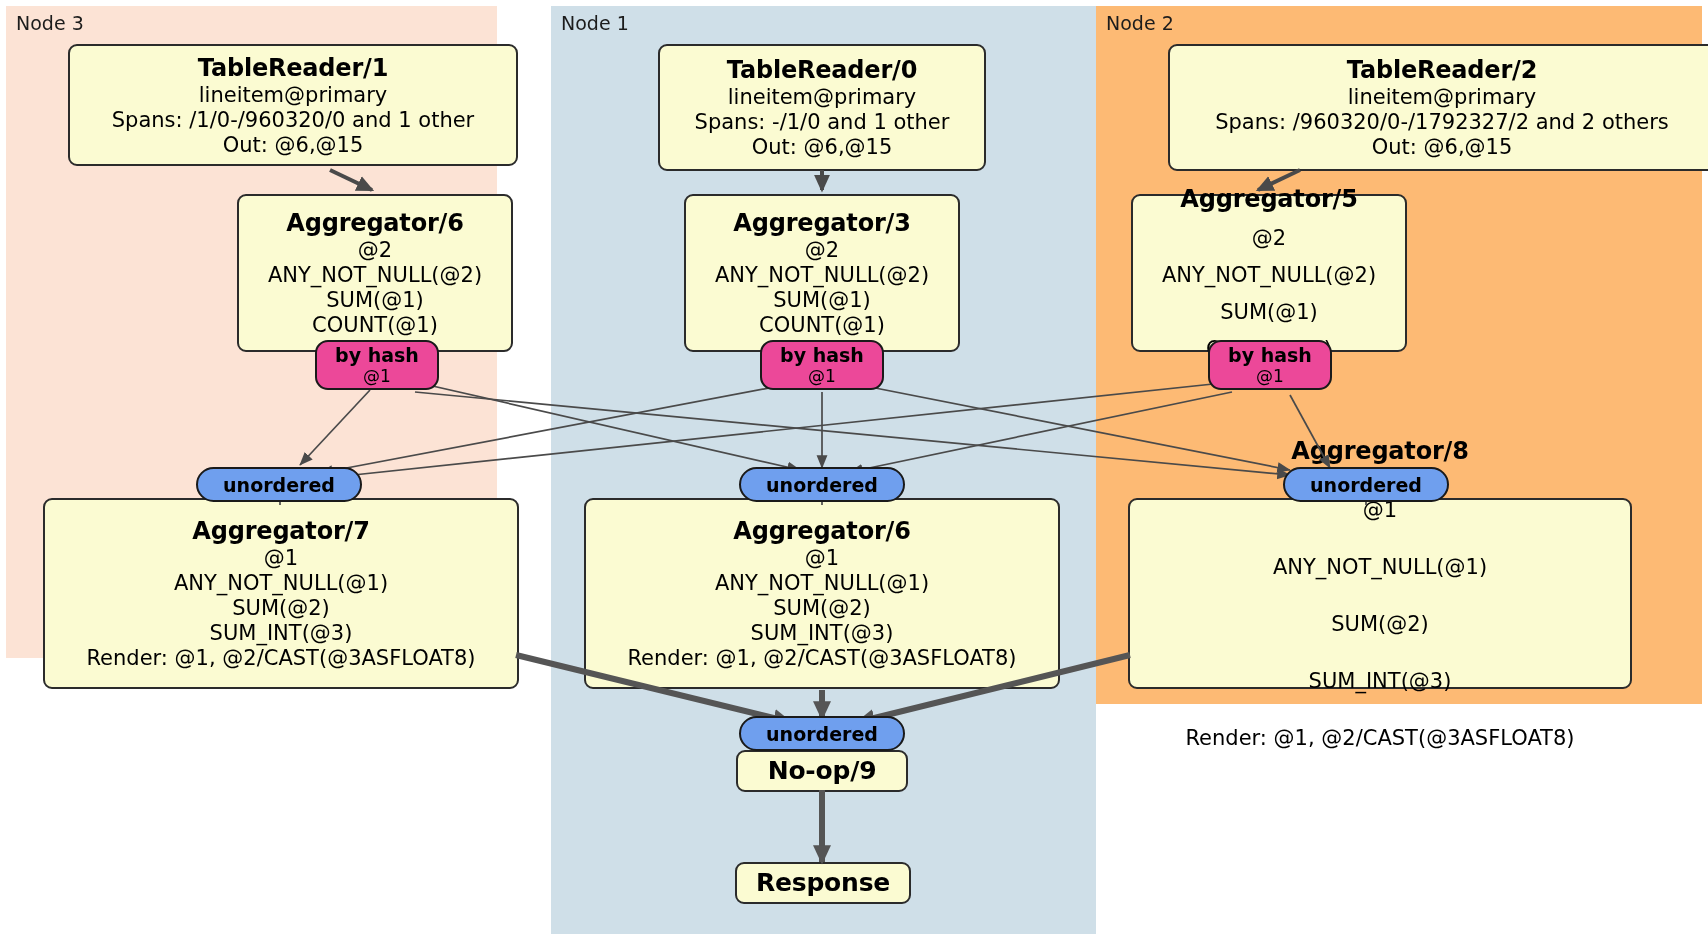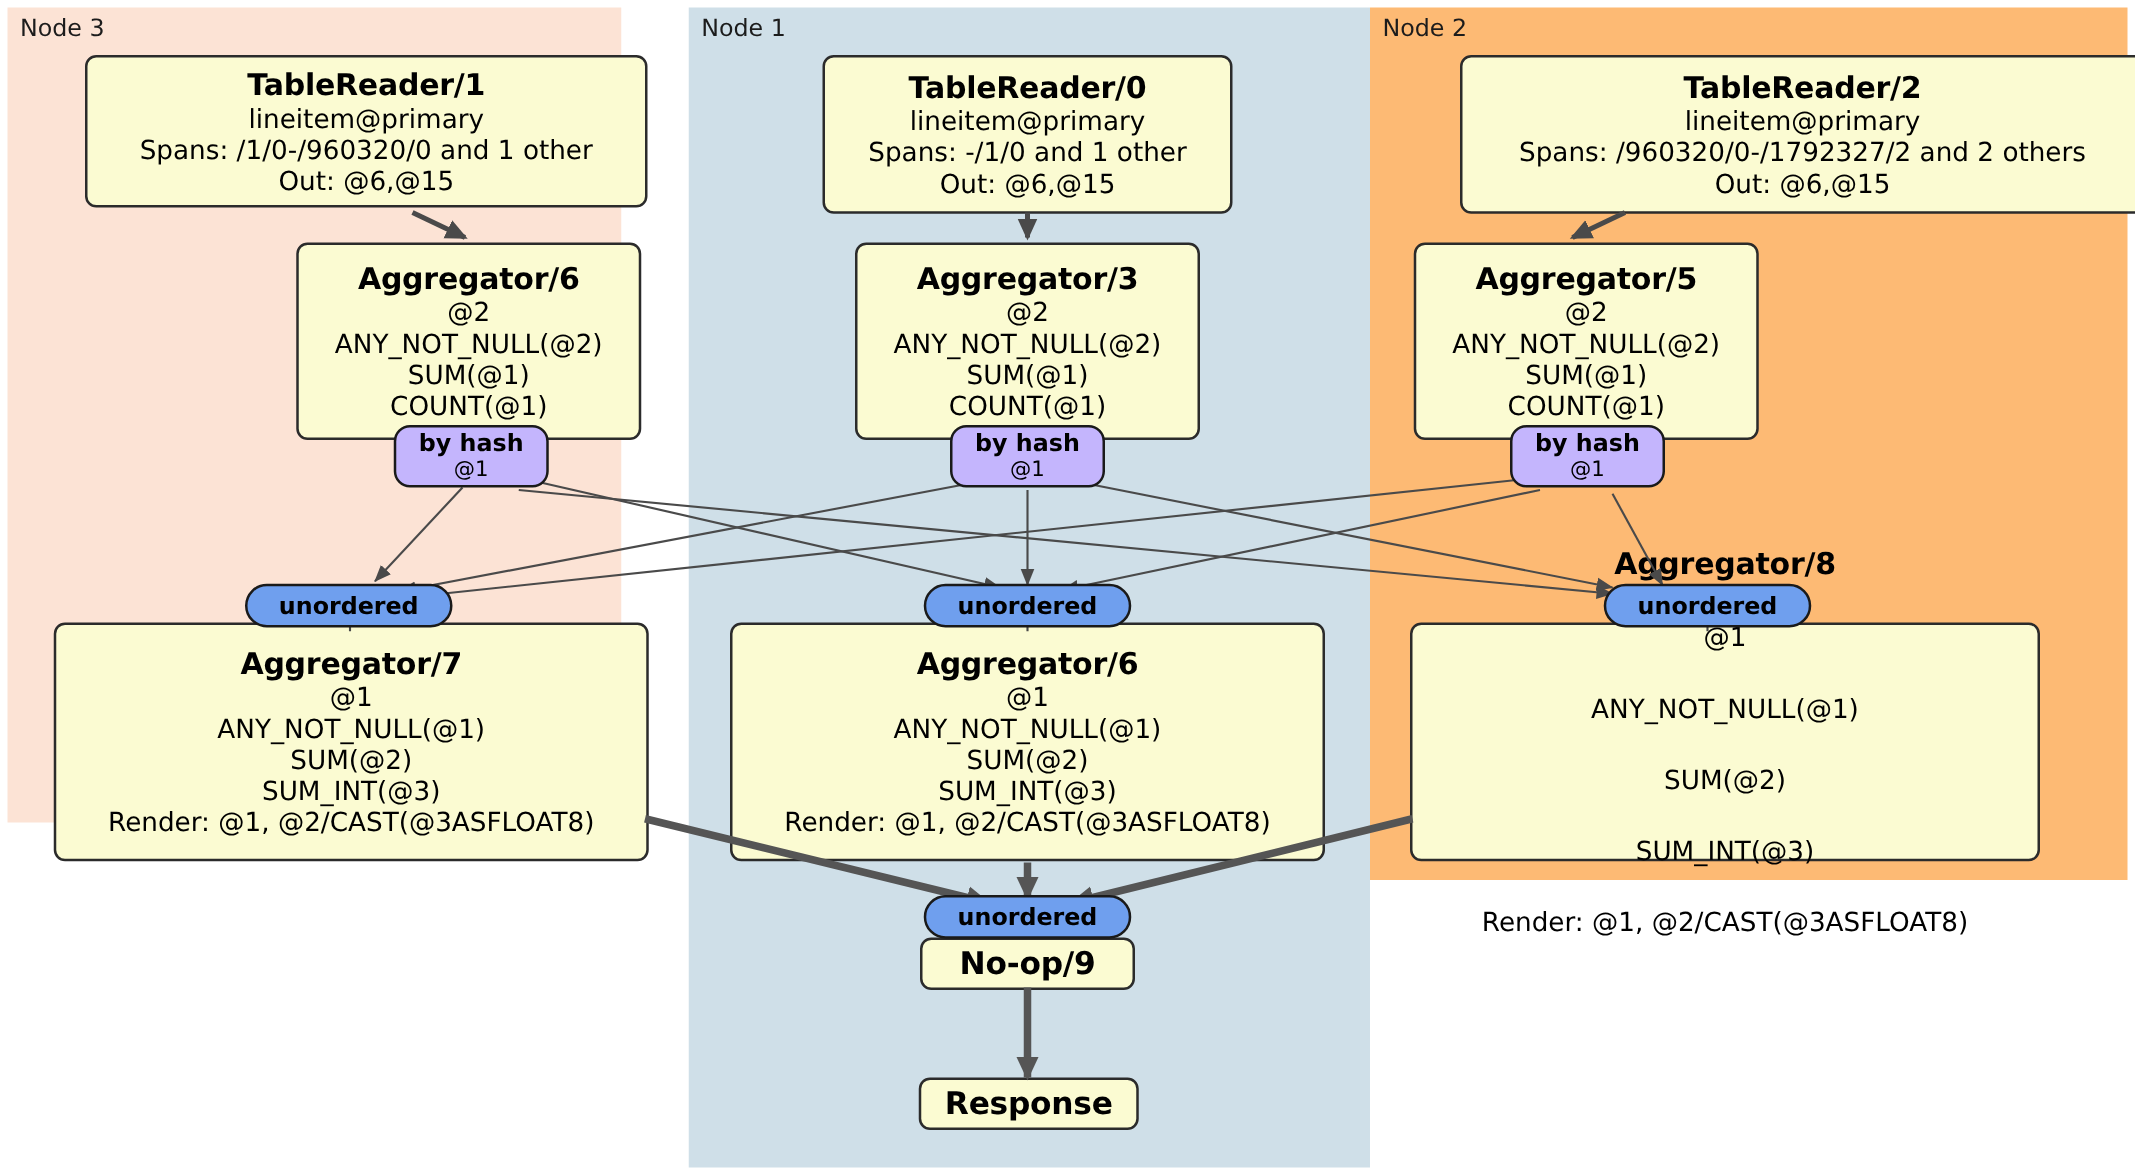--- a/index.html
+++ b/index.html
@@ -31,21 +31,21 @@
   .proc.compact .title{font-size:25px;line-height:34px;}
 
   
   .badge{
     position:absolute;box-sizing:border-box;
     border:2px solid #1a1a1a;border-radius:14px;
     text-align:center;color:#000;
     display:flex;flex-direction:column;justify-content:center;
     z-index:6;
   }
-  .badge.hash{background:#c4b5fd;border-radius:13px;}
+  .badge.hash{background:#ec4899;border-radius:13px;}
   .badge.unordered{background:#6f9fee;border-radius:18px;justify-content:center;}
   .badge .bt{font-size:19px;font-weight:bold;line-height:22px;}
   .badge .bs{font-size:17px;line-height:20px;}
 
   svg.edges{position:absolute;left:0;top:0;width:1708px;height:940px;
             pointer-events:none;z-index:3;overflow:visible;}
   svg.edges .thin{stroke:#4a4a4a;stroke-width:1.7;fill:none;}
   svg.edges .thick{stroke:#555;stroke-width:6;fill:none;}
   svg.edges .mid{stroke:#4a4a4a;stroke-width:4;fill:none;}
 </style>
@@ -136,21 +136,21 @@
   </div>
 
   <div class="proc" style="left:684px;top:194px;width:276px;height:158px;">
     <div class="title">Aggregator/3</div>
     <div class="ln">@2</div>
     <div class="ln">ANY_NOT_NULL(@2)</div>
     <div class="ln">SUM(@1)</div>
     <div class="ln">COUNT(@1)</div>
   </div>
 
-  <div class="proc" style="left:1131px;top:194px;width:276px;height:158px;">
+  <div class="proc" style="left:1131px;top:194px;width:276px;height:158px;gap:12px;">
     <div class="title">Aggregator/5</div>
     <div class="ln">@2</div>
     <div class="ln">ANY_NOT_NULL(@2)</div>
     <div class="ln">SUM(@1)</div>
     <div class="ln">COUNT(@1)</div>
   </div>
 
   <div class="badge hash" style="left:315px;top:340px;width:124px;height:50px;">
     <div class="bt">by hash</div>
     <div class="bs">@1</div>

